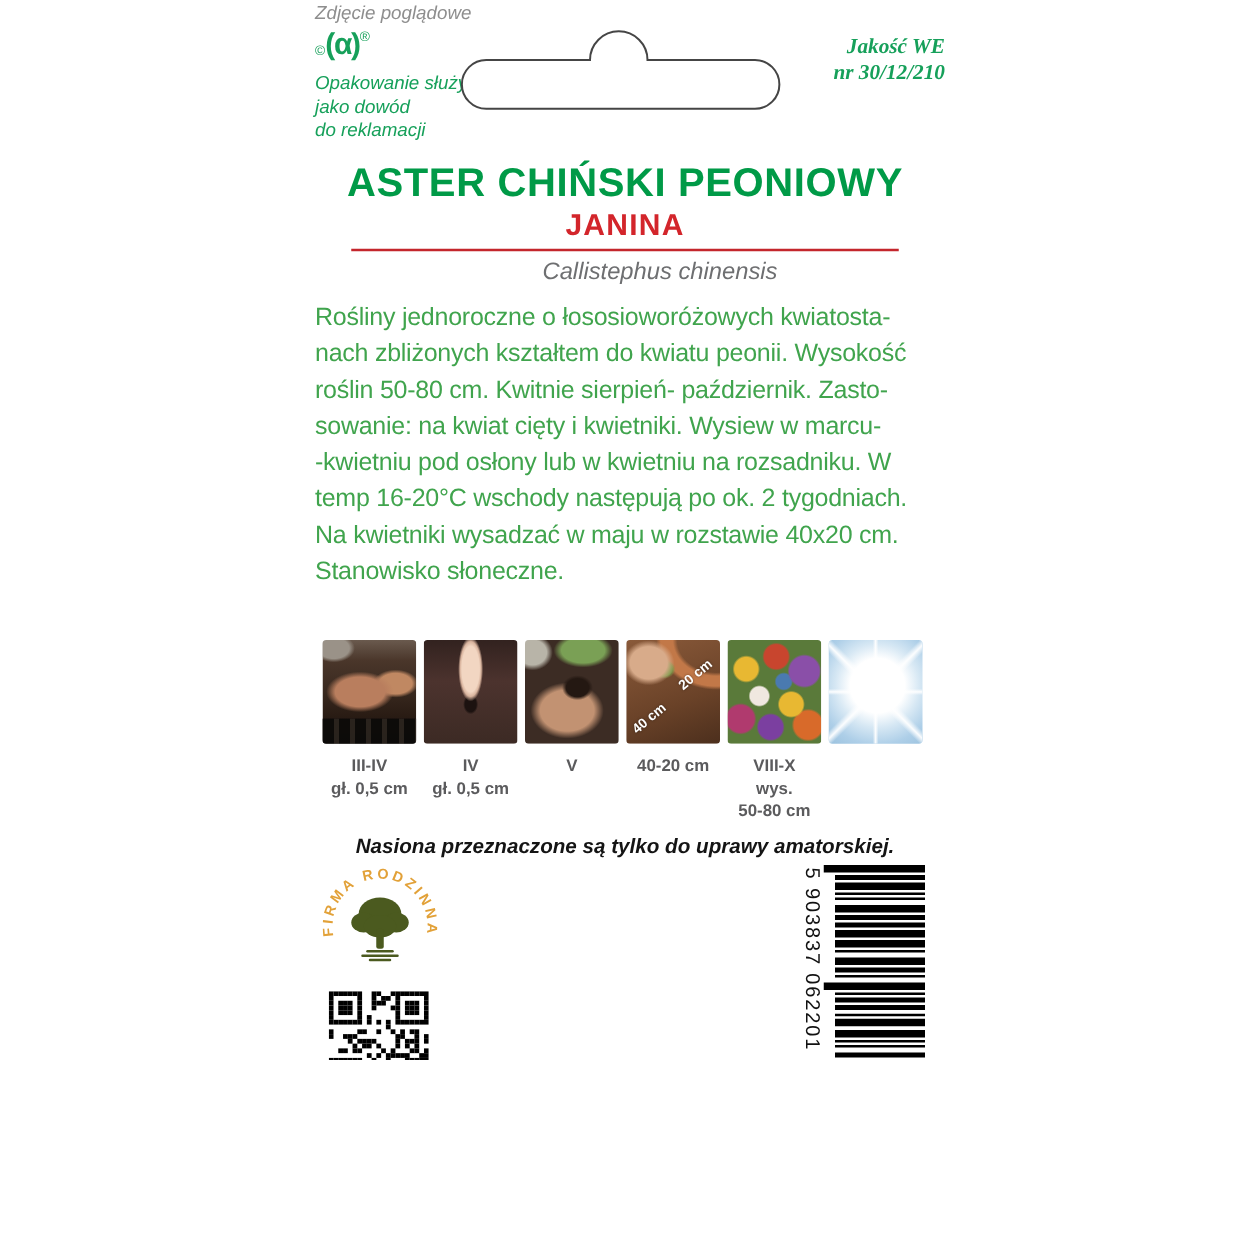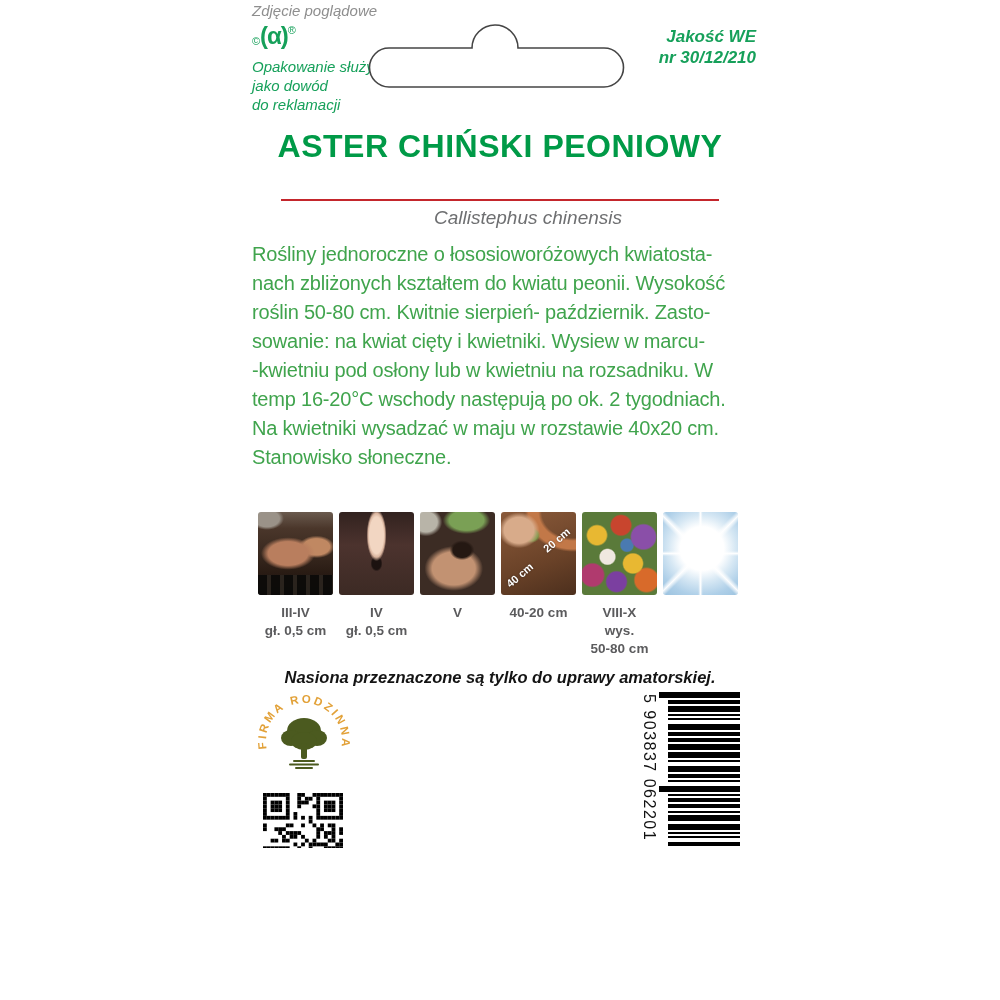--- a/index.html
+++ b/index.html
@@ -10,21 +10,21 @@
   .pre{white-space:pre-line;}
   
   .photo-note{position:absolute;left:252px;top:2px;font-size:15px;font-style:italic;color:#8e8e8e;}
   .alpha-logo{position:absolute;left:252px;top:22px;color:#16a05a;}
   .alpha-logo .c{font-size:11px;vertical-align:-1px;}
   .alpha-logo .a{font-size:24px;font-weight:bold;letter-spacing:-1px;}
   .alpha-logo .r{font-size:11px;vertical-align:10px;}
   .packaging-note{position:absolute;left:252px;top:57px;font-size:15px;line-height:19px;font-style:italic;color:#16a05a;}
   .hang-tab{position:absolute;left:360px;top:20px;}
   .quality-note{position:absolute;left:556px;top:26px;width:200px;text-align:right;
-    font-size:17px;line-height:21px;font-weight:bold;font-style:italic;color:#16a05a;}
+    font-size:17px;line-height:21px;font-weight:bold;font-style:italic;color:#16a05a;font-family:Liberation Serif, serif;}
   
   .species-title{position:absolute;left:0;top:128px;width:100%;text-align:center;
     font-size:32px;font-weight:bold;color:#009a47;letter-spacing:.5px;}
   .variety-title{position:absolute;left:0;top:167px;width:100%;text-align:center;
     font-size:24px;font-weight:bold;color:#d3252b;letter-spacing:1px;}
   .red-rule{position:absolute;left:281px;top:199px;width:438px;height:2px;background:#c4262c;}
   .latin-name{position:absolute;left:0;top:207px;width:100%;text-align:center;
     font-size:19px;font-style:italic;color:#6e6f71;margin-left:28px;}
   
   .description{position:absolute;left:252px;top:240px;width:505px;
@@ -111,20 +111,21 @@
 do reklamacji</div>
 
   <svg class="hang-tab" width="280" height="80" viewBox="0 0 280 80">
     <path d="M 29 28 H 112 A 23 23 0 0 1 158 28 H 244 A 19.5 19.5 0 0 1 244 67 H 29 A 19.5 19.5 0 0 1 29 28 Z" fill="#ffffff" stroke="#454545" stroke-width="1.6"></path>
   </svg>
 
   <div class="quality-note pre">Jakość WE
 nr 30/12/210</div>
 
   <div class="species-title">ASTER CHIŃSKI PEONIOWY</div>
+  <div class="variety-title">JANINA</div>
   <div class="red-rule"></div>
   <div class="latin-name">Callistephus chinensis</div>
 
   <div class="description pre">Rośliny jednoroczne o łososioworóżowych kwiatosta-
 nach zbliżonych kształtem do kwiatu peonii. Wysokość
 roślin 50-80 cm. Kwitnie sierpień- październik. Zasto-
 sowanie: na kwiat cięty i kwietniki. Wysiew w marcu-
 -kwietniu pod osłony lub w kwietniu na rozsadniku. W
 temp 16-20°C wschody następują po ok. 2 tygodniach.
 Na kwietniki wysadzać w maju w rozstawie 40x20 cm.

